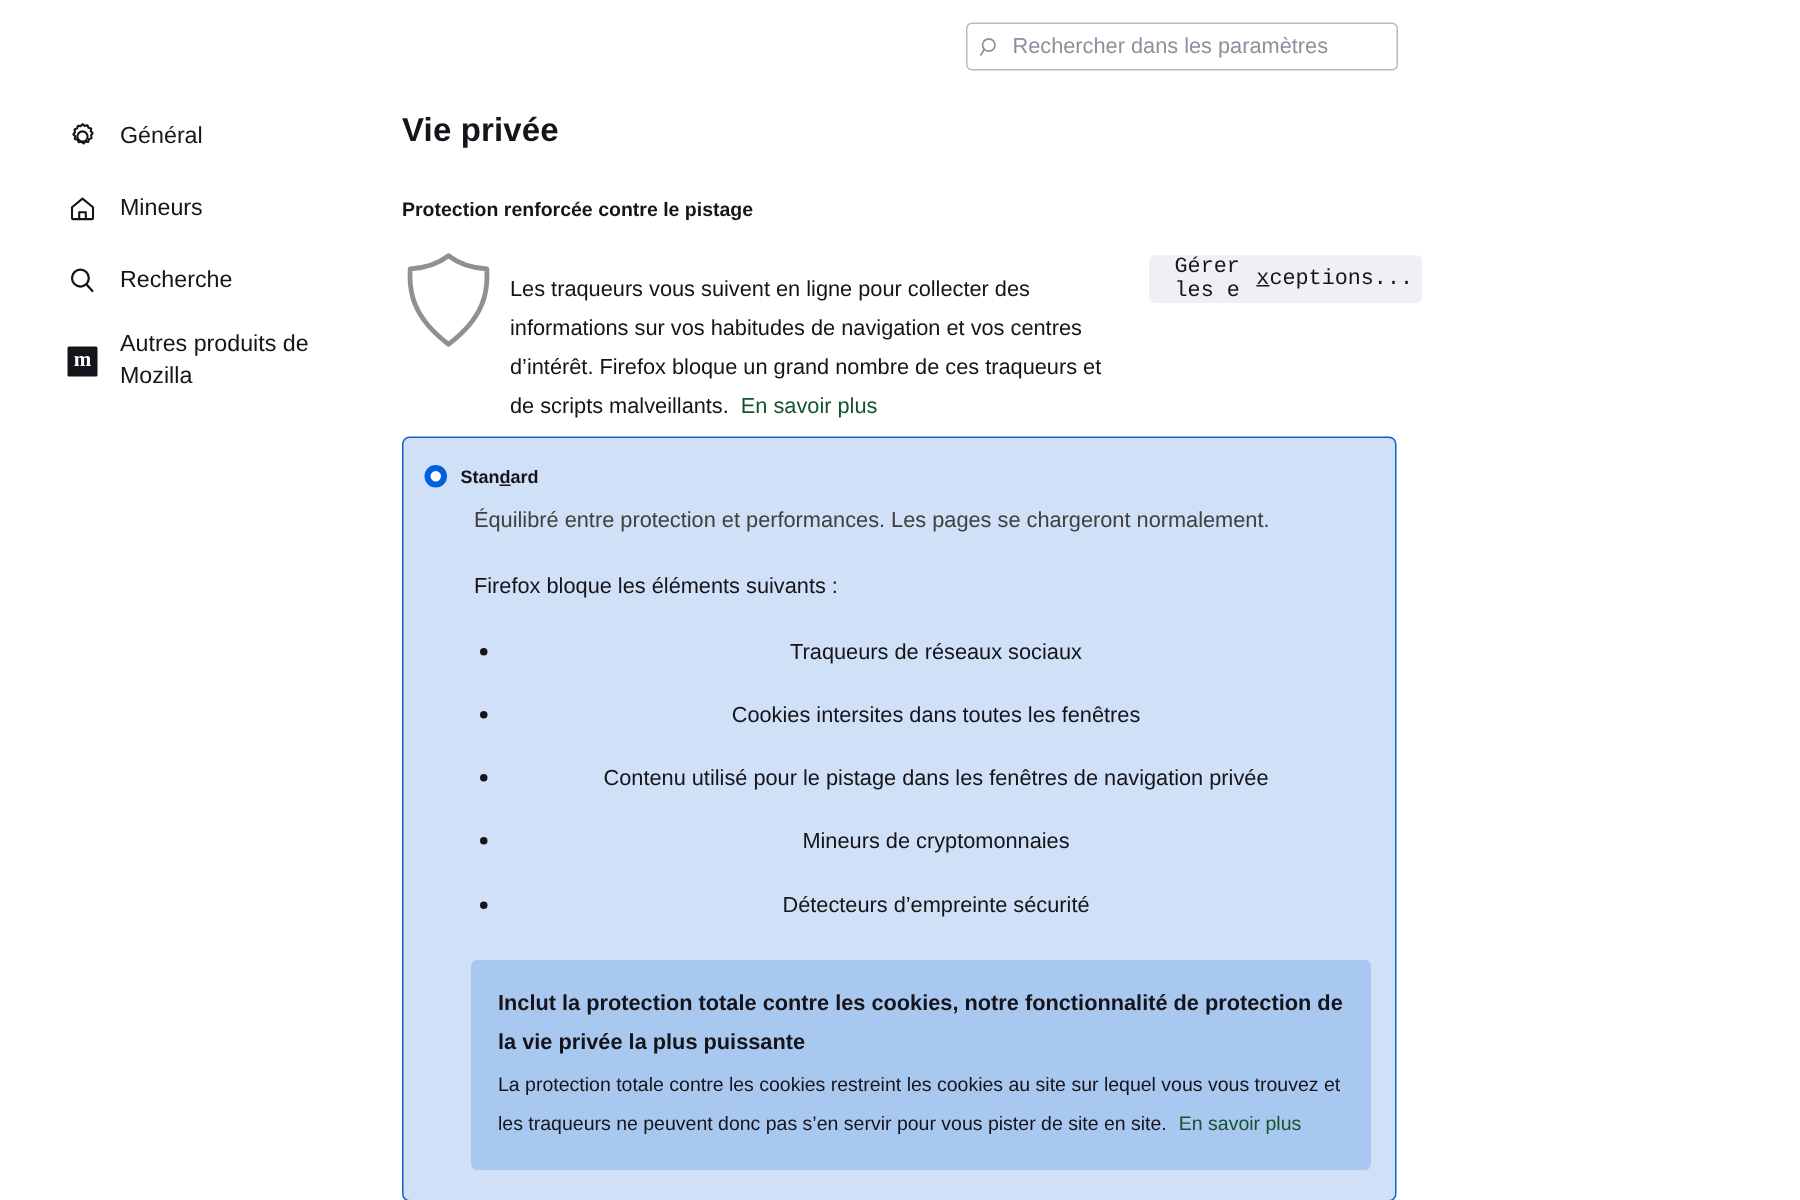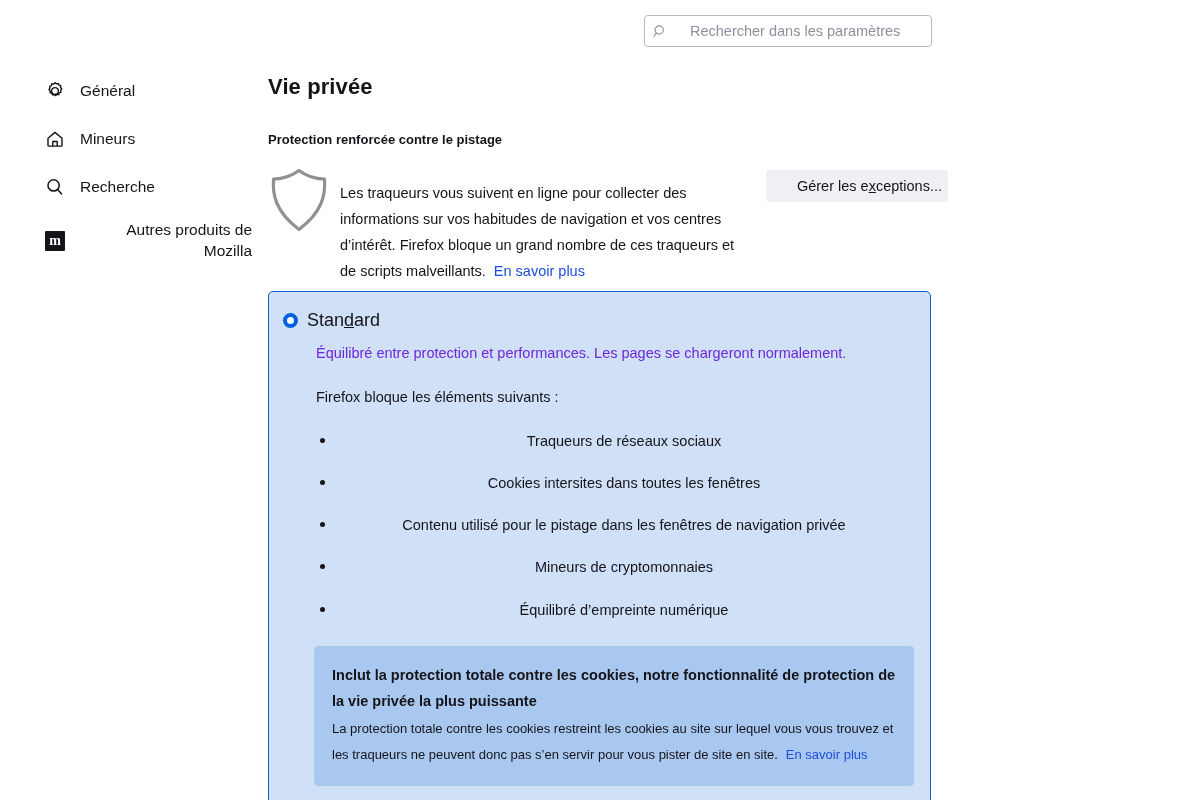--- a/index.html
+++ b/index.html
@@ -29,31 +29,29 @@
     align-items: center;
     padding: 0 8px;
     gap: 7px;
   }
   .search-box .magnifier { flex: 0 0 auto; display: block; }
   .search-text {
     font-size: 14.5px;
     color: #8f8f9d;
     white-space: nowrap;
     line-height: 1;
-    margin-left: 15px;
   }
 
   
   .page { position: absolute; top: 0; left: 0; width: 1200px; height: 800px; }
 
   .sidebar {
     position: absolute;
     top: 74px; left: 40px;
     width: 212px;
-    text-align: right;
   }
   .nav-item {
     display: flex;
     align-items: center;
     gap: 14px;
     height: 34px;
     margin-bottom: 14px;
     padding-left: 4px;
     border-radius: 4px;
     cursor: default;
@@ -115,34 +113,34 @@
     display: flex; justify-content: flex-start;
   }
   .intro-text {
     flex: 1 1 auto;
     font-size: 14.5px;
     line-height: 26px;
     color: #15141a;
     max-width: 400px;
   }
   .link {
-    color: #1d4ed8;
+    color: #14532d;
     text-decoration: none;
     cursor: pointer;
   }
   .intro-link { margin-left: 8px; }
 
   .exceptions-btn {
     position: absolute;
     top: 96px; right: 0;
     width: 182px; height: 32px;
     background: #f0f0f4;
     border: none;
     border-radius: 4px;
-    font-family: Liberation Sans, sans-serif;
+    font-family: Liberation Mono, monospace;
     font-size: 14.5px;
     color: #15141a;
     cursor: pointer;
     display: flex; align-items: center; justify-content: flex-end;
   }
   .exceptions-btn .ak { text-decoration: underline; }
 
   
   .radio-panel {
     position: absolute;
@@ -160,30 +158,30 @@
     margin-bottom: 12px;
   }
   .radio-dot {
     flex: 0 0 15px;
     width: 15px; height: 15px;
     border-radius: 50%;
     background: #ffffff;
     border: 4px solid #0060df;
   }
   .radio-label {
-    font-size: 18px;
-    font-weight: 400;
+    font-size: 12px;
+    font-weight: 700;
     color: #15141a;
   }
   .radio-label .ak { text-decoration: underline; }
 
   .panel-body { padding-left: 33px; }
   .panel-desc {
     font-size: 14.5px;
-    color: #6d28d9;
+    color: #404040;
     margin: 0 0 22px 0;
     line-height: 1.5;
   }
   .blocks-intro {
     font-size: 14.5px;
     color: #15141a;
     margin: 0 0 8px 0;
     line-height: 1.5;
   }
   ul.blocks-list {
@@ -320,21 +318,21 @@
 
         <p class="panel-desc">Équilibré entre protection et performances. Les pages se chargeront normalement.</p>
 
         <p class="blocks-intro">Firefox bloque les éléments suivants :</p>
 
         <ul class="blocks-list">
           <li>Traqueurs de réseaux sociaux</li>
           <li>Cookies intersites dans toutes les fenêtres</li>
           <li>Contenu utilisé pour le pistage dans les fenêtres de navigation privée</li>
           <li>Mineurs de cryptomonnaies</li>
-          <li>Équilibré d’empreinte numérique</li>
+          <li>Détecteurs d’empreinte sécurité</li>
         </ul>
 
         <div class="info-box">
           <p class="info-title">Inclut la protection totale contre les cookies, notre fonctionnalité de protection de la vie privée la plus puissante</p>
           <p class="info-text"><span>La protection totale contre les cookies restreint les cookies au site sur lequel vous vous trouvez et les traqueurs ne peuvent donc pas s’en servir pour vous pister de site en site.</span><a class="link info-link">En savoir plus</a></p>
         </div>
 
       </div>
     </section>
 

